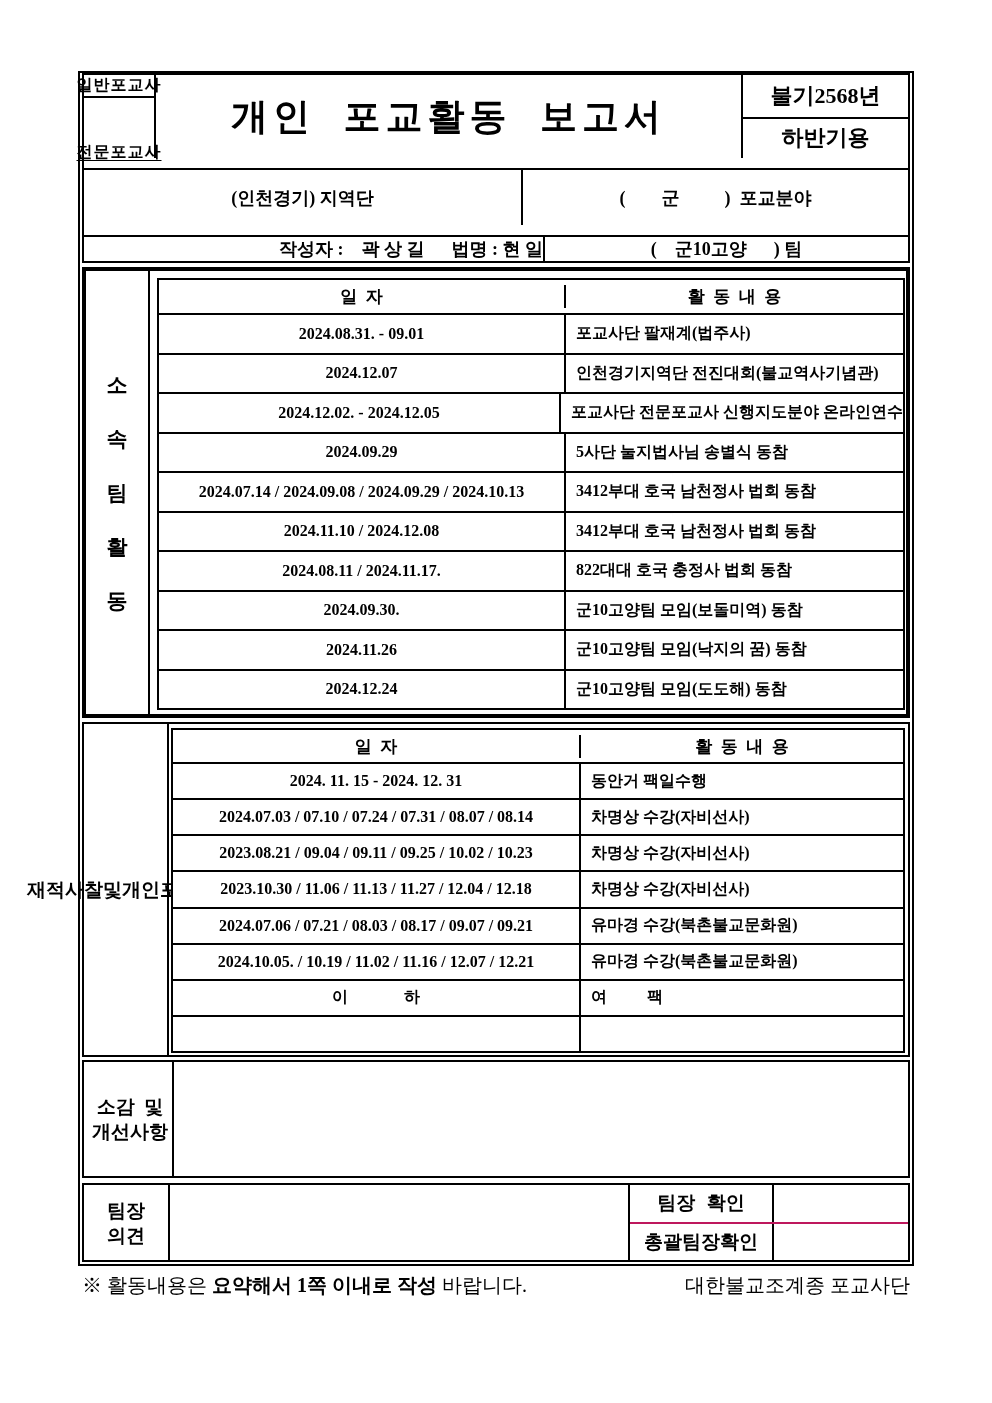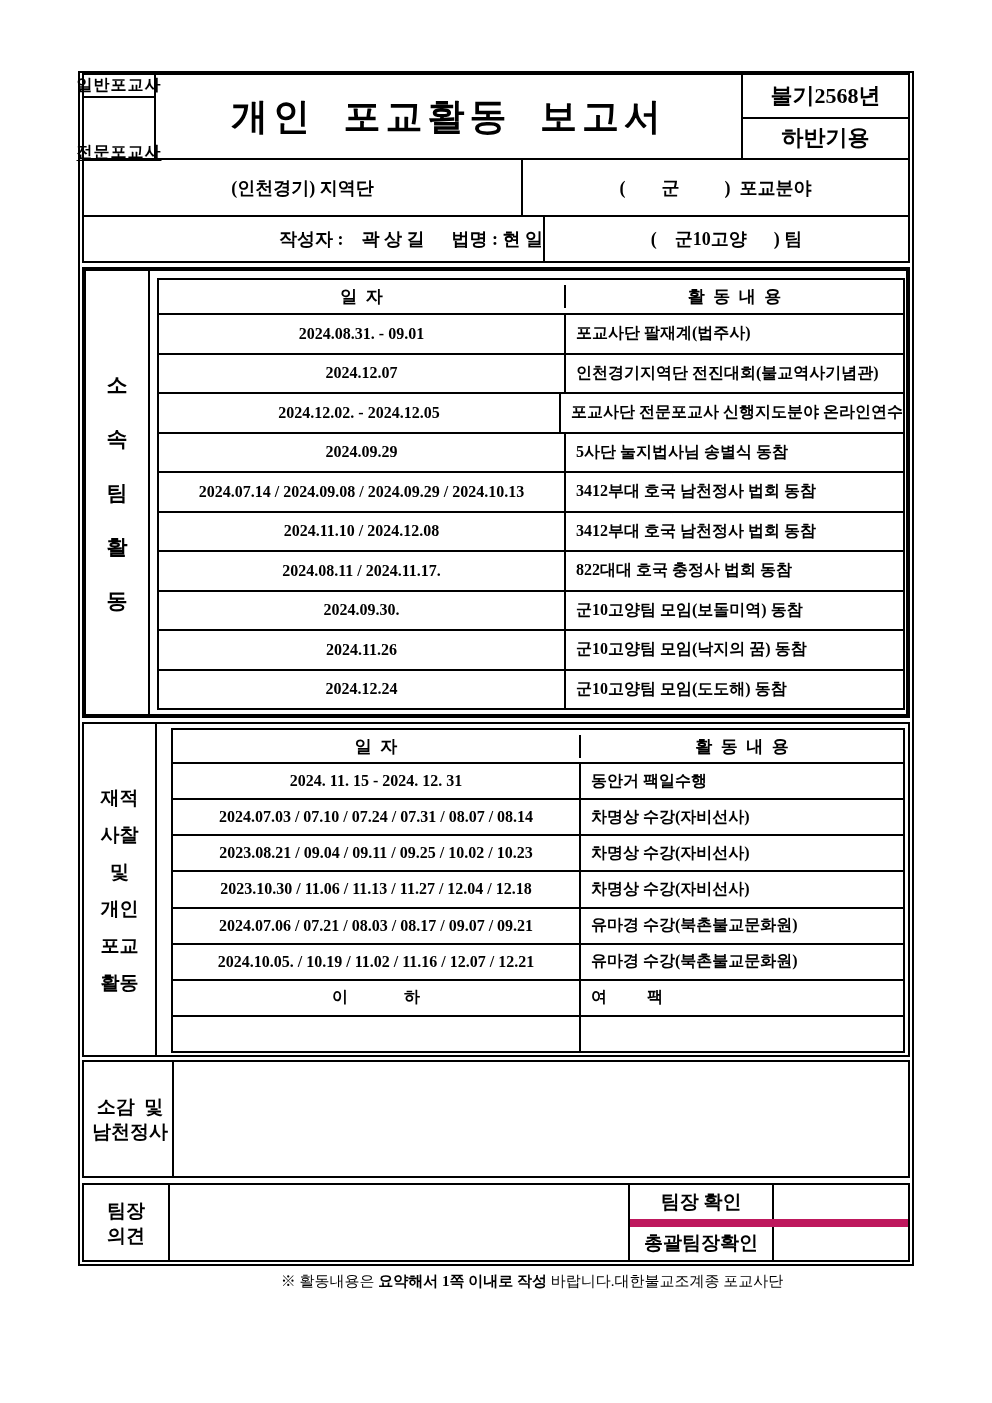--- a/index.html
+++ b/index.html
@@ -8,21 +8,21 @@
     font-family:"Liberation Serif","DejaVu Serif",serif;color:#000;
     overflow:hidden;
   }
   .abs{position:absolute;box-sizing:border-box;}
   .frame{border:2px solid #000;}
   .box{border:2px solid #000;background:#fff;}
   .thick{border:4px solid #000;}
   .pre{white-space:pre;}
   .b{font-weight:700;}
   
-  .hdr{display:flex;flex-direction:column;}
+  .hdr{display:flex;flex-direction:column;gap:10px;}
   .hdr-row1{height:83px;display:flex;}
   .hdr-row2{height:55px;display:flex;border-top:2px solid #000;}
   .hdr-row3{flex:1;display:flex;border-top:2px solid #000;}
   .badge-col{width:70px;border-right:2px solid #000;display:flex;flex-direction:column;}
   .badge-top{flex:44;border-bottom:2px solid #000;display:flex;align-items:center;justify-content:center;}
   .badge-bot{flex:41;display:flex;align-items:center;justify-content:center;}
   .badge-col span{font-size:16px;font-weight:700;letter-spacing:1px;}
   .badge-bot span{text-decoration:underline;text-underline-offset:3px;margin-top:44px;}
   .title-col{flex:1;display:flex;align-items:center;justify-content:center;}
   .title-col span{font-size:37px;font-weight:700;letter-spacing:5px;}
@@ -30,43 +30,43 @@
   .era-top{flex:44;border-bottom:2px solid #000;display:flex;align-items:center;justify-content:center;}
   .era-bot{flex:41;display:flex;align-items:center;justify-content:center;}
   .era-col span{font-size:22px;font-weight:700;}
   .hcell-l{width:437px;display:flex;align-items:center;justify-content:center;}
   .hcell-r{flex:1;border-left:2px solid #000;display:flex;align-items:center;justify-content:center;}
   .hcell-l.writer{justify-content:flex-end;padding-left:22px;}
   .hdr-row2 span,.hdr-row3 span{font-size:18px;font-weight:700;}
   
   .side-label-chars{display:flex;flex-direction:column;align-items:center;justify-content:center;gap:26px;
     font-size:21px;font-weight:700;}
-  .side-label-lines{display:flex;flex-direction:column;align-items:center;justify-content:center;
-    font-size:19px;font-weight:700;line-height:37px;}
+  .side-label-lines{display:flex;flex-direction:row;align-items:center;justify-content:center;
+    font-size:19px;font-weight:700;line-height:37px;margin-left:12px;}
   .tbl{display:flex;flex-direction:column;}
   .trow{display:flex;flex:1;border-top:2px solid #000;text-align:center;}
   .thead-row{display:flex;align-items:center;}
   .dcol{border-right:2px solid #000;display:flex;align-items:center;justify-content:center;}
   .ccol{flex:1;display:flex;align-items:center;padding-left:10px;}
   .ccol.center{justify-content:center;padding-left:0;}
   .t1 .dcol{width:405px;}
   .t2 .dcol{width:406px;}
   .tbl span{font-size:16px;font-weight:700;}
   .thead-row span{font-size:17px;}
   
   .lab2{display:flex;flex-direction:column;align-items:center;justify-content:center;
     font-size:19px;font-weight:700;line-height:25px;}
   .confirm{display:flex;flex-direction:column;border-left:2px solid #000;}
   .confirm-row{flex:1;display:flex;}
-  .confirm-row.top{border-bottom:8px solid #be185d;}
+  .confirm-row.top{border-bottom:2px solid #be185d;font-family:Liberation Mono, monospace;}
   .confirm-label{width:142px;border-right:2px solid #000;display:flex;align-items:center;justify-content:center;}
   .confirm-label span{font-size:19px;font-weight:700;}
   .confirm-sign{flex:1;}
   
-  .footer{display:flex;justify-content:center;align-items:baseline;font-size:15px;margin-left:36px;}
+  .footer{display:flex;justify-content:space-between;align-items:baseline;font-size:20px;}
   .footer .bold-mid{font-weight:700;}
 </style>
 </head>
 <body>
 
 <div class="page">
 
   <div class="abs frame" style="left:78px;top:71px;width:836px;height:1195px;"></div>
 
   <div class="abs box hdr" style="left:82px;top:73px;width:828px;height:190px;">
@@ -290,21 +290,21 @@
         <div class="ccol">
             <span class="pre"></span>
           </div>
       </div>
     </div>
   </div>
 
   <div class="abs box" style="left:82px;top:1060px;width:828px;height:118px;">
     <div class="abs lab2" style="left:4px;top:0;bottom:0;width:86px;border-right:2px solid #000;">
       <div class="pre">소감  및</div>
-      <div class="pre">남천정사</div>
+      <div class="pre">개선사항</div>
     </div>
     <div class="abs" style="left:88px;top:0;right:0;bottom:0;"></div>
   </div>
 
   <div class="abs box" style="left:82px;top:1183px;width:828px;height:79px;">
     <div class="abs lab2" style="left:0;top:0;bottom:0;width:86px;border-right:2px solid #000;">
       <div class="pre">팀장</div>
       <div class="pre">의견</div>
     </div>
     <div class="abs" style="left:88px;top:0;width:456px;bottom:0;"></div>

